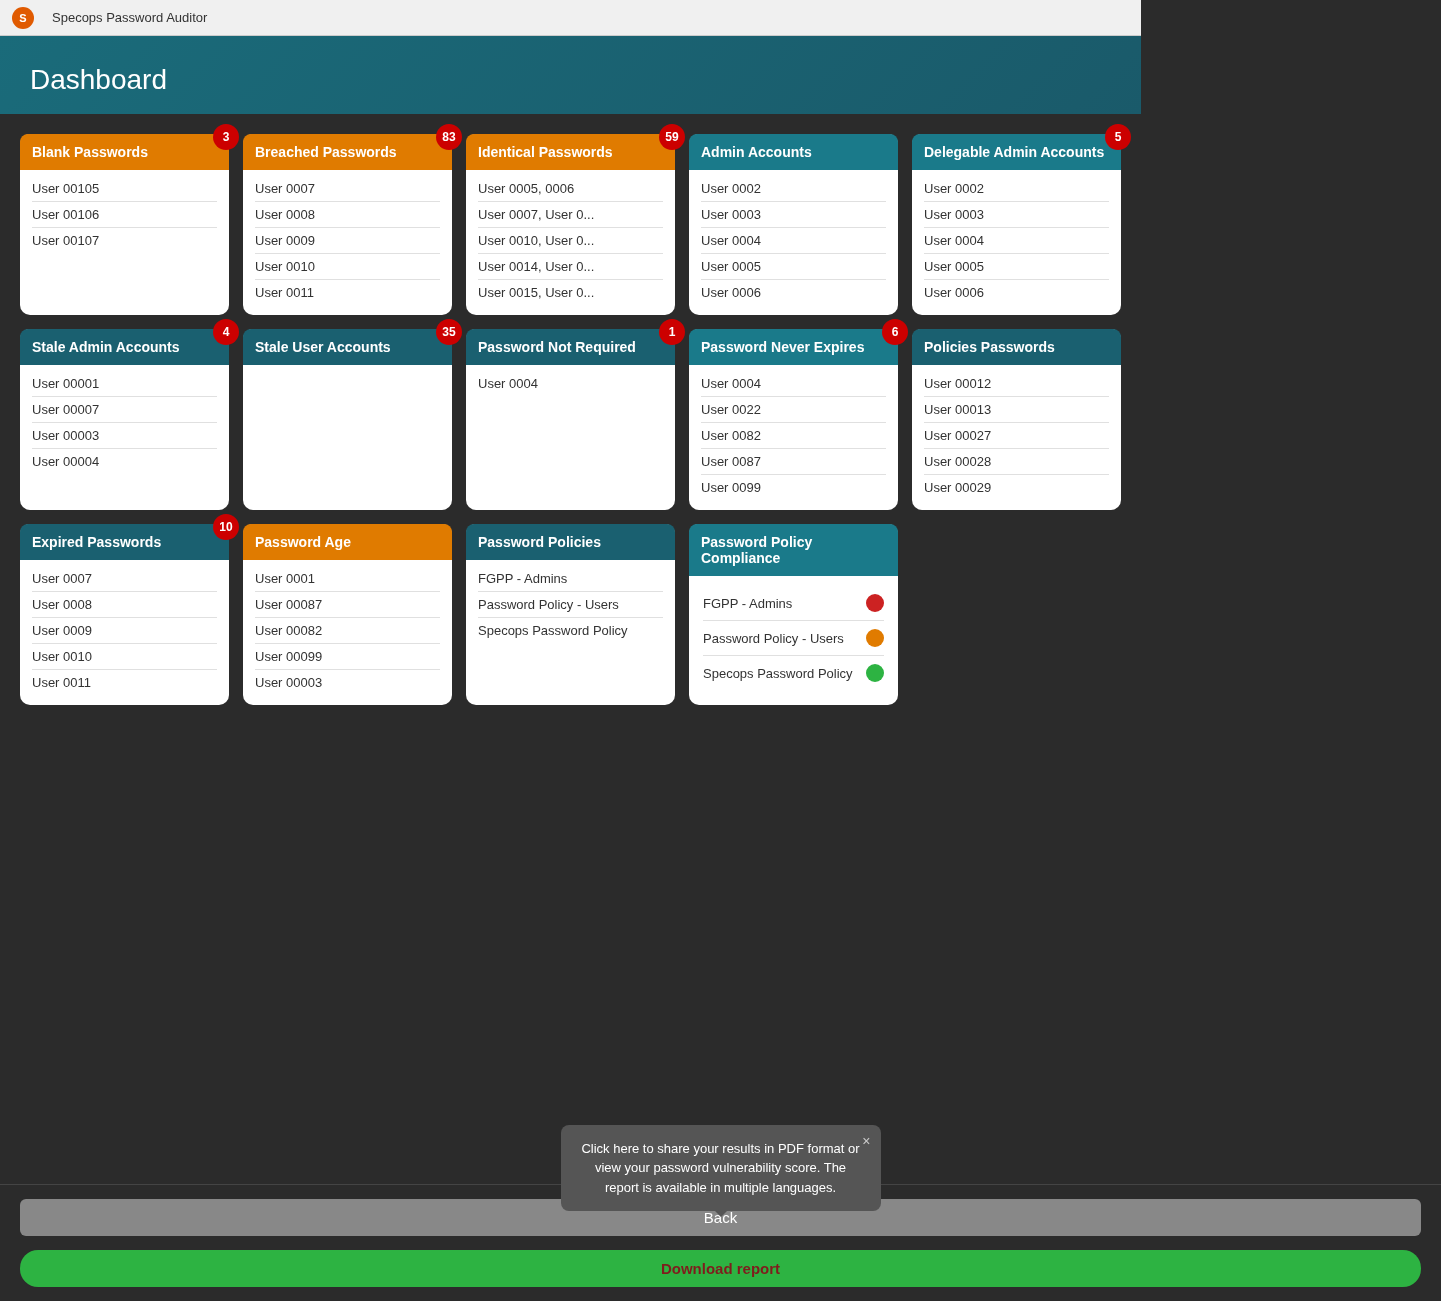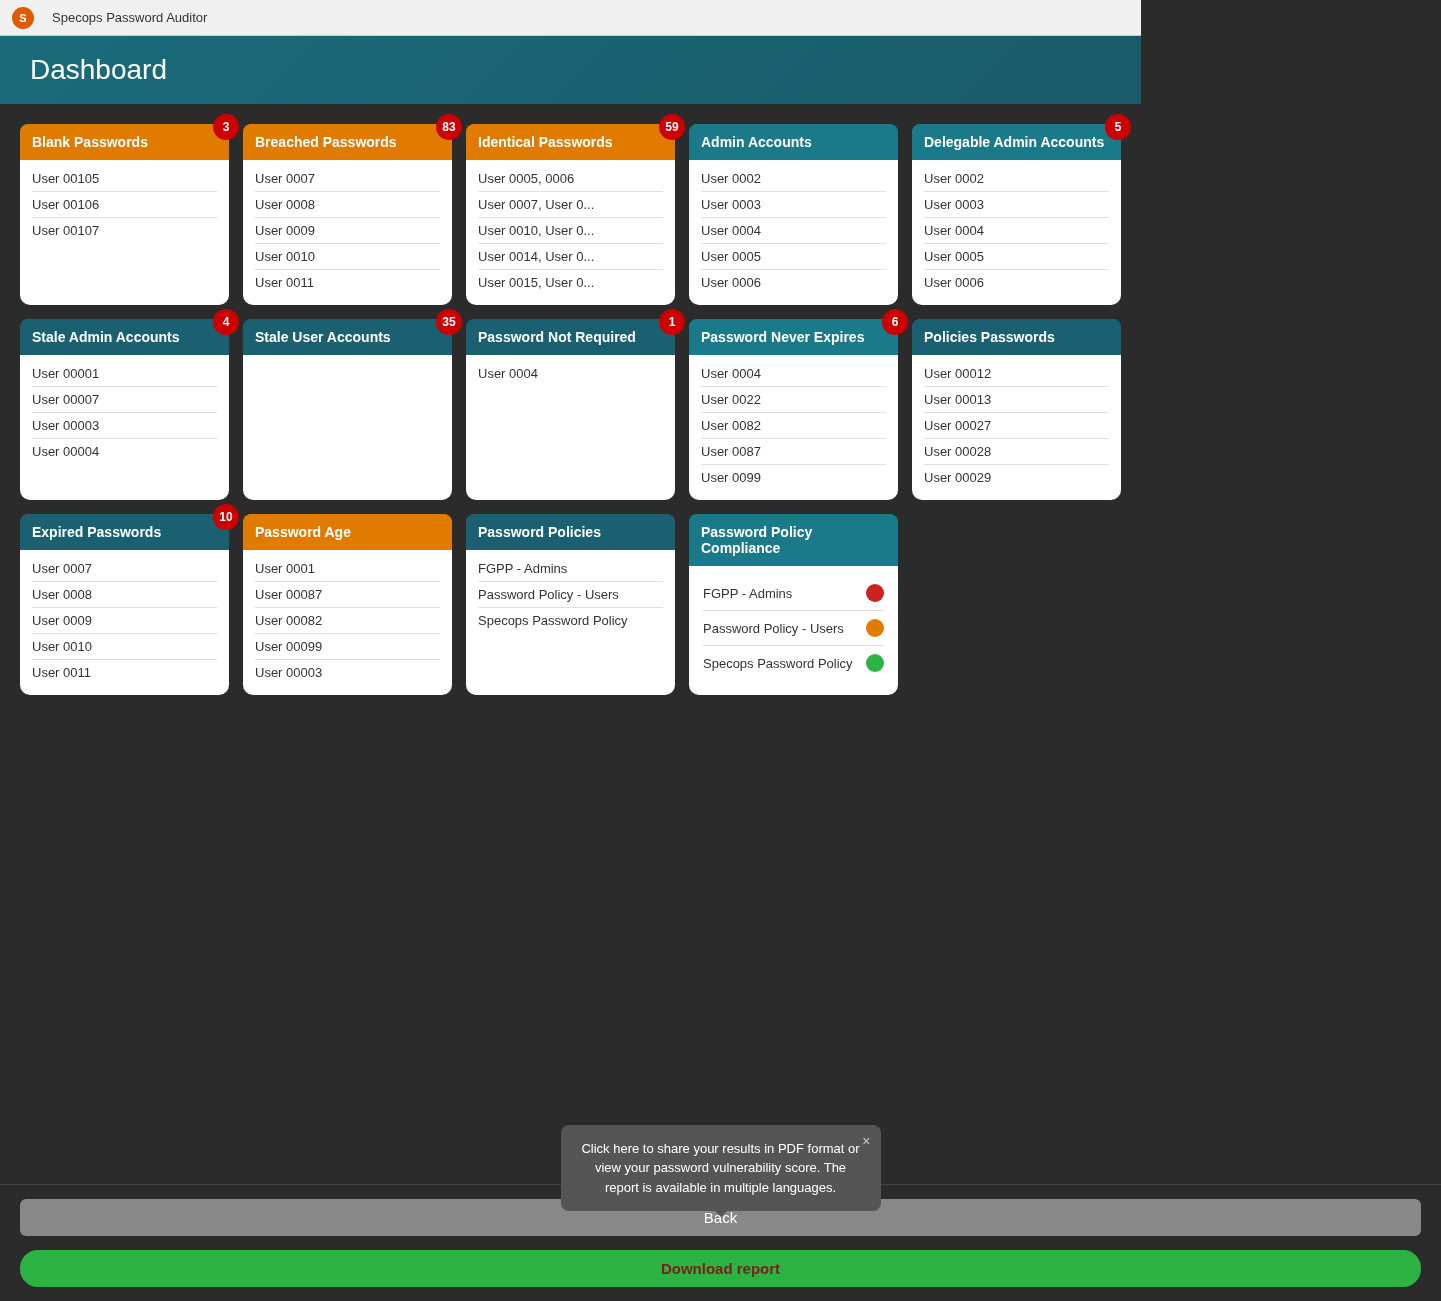--- a/index.html
+++ b/index.html
@@ -32,20 +32,21 @@
     }
     
     #dashboard-header {
       background: linear-gradient(135deg, #1a6b7a 0%, #1a5a6a 100%);
       padding: 18px 30px;
     }
     #dashboard-header h1 {
       color: white;
       font-size: 28px;
       font-weight: 300;
+      margin-top: 10px;
     }
     
     #main-content {
       padding: 20px 20px 80px 20px;
       background: #2b2b2b;
     }
     
     .cards-grid {
       display: grid;
       grid-template-columns: repeat(5, 1fr);

